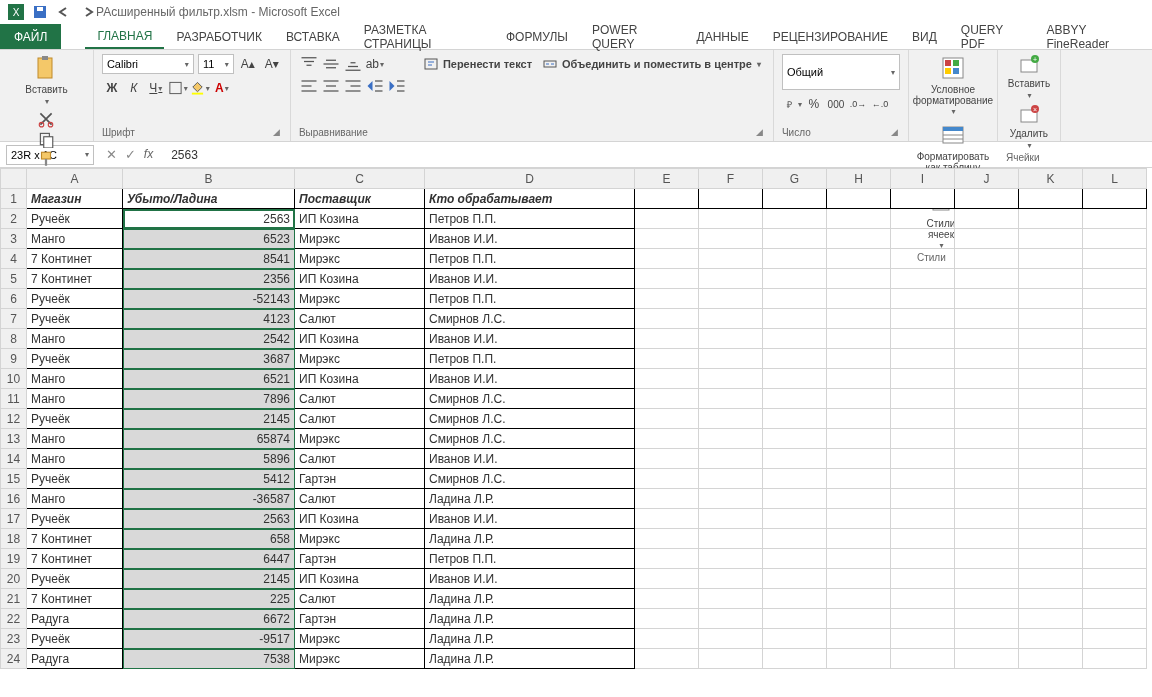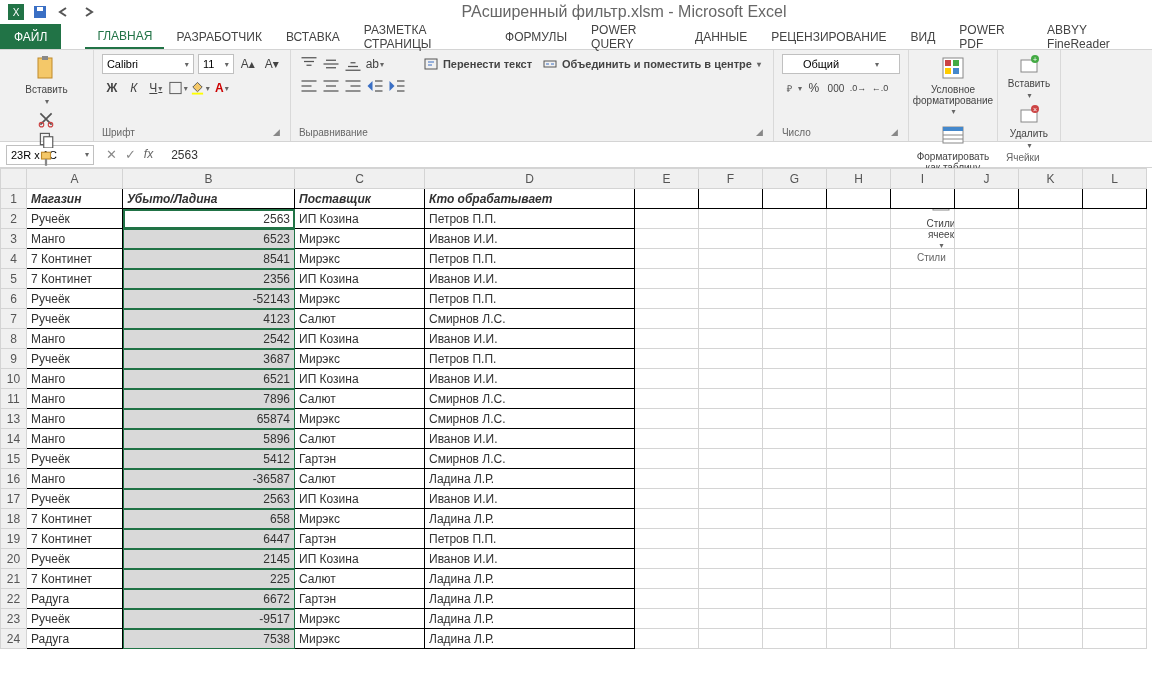--- a/index.html
+++ b/index.html
@@ -2,21 +2,21 @@
 <html><head>
 <meta charset="utf-8">
 <style>
 * { box-sizing: border-box; margin: 0; padding: 0; font-family: "Segoe UI", Tahoma, sans-serif; }
 html, body { width: 1152px; height: 697px; overflow: hidden; background: #fff; }
 
 
 .titlebar { height: 24px; background: #fff; display: flex; align-items: center; font-size: 11px; color: #444; }
 .titlebar .qat { display: flex; align-items: center; gap: 8px; padding-left: 8px; }
 .titlebar .qat .ico { width: 16px; height: 16px; display: inline-flex; align-items: center; justify-content: center; }
-.titlebar .title { flex: 1; text-align: center; color: #666; font-size: 16px; }
+.titlebar .title { flex: 1; text-align: left; color: #666; font-size: 12px; }
 
 
 .ribbon-tabs { height: 26px; background: #fff; display: flex; align-items: stretch; border-bottom: 1px solid #d4d4d4; font-size: 12px; gap: 24px; }
 .ribbon-tabs .file-tab { background: #217346; color: #fff; padding: 0 14px; display: flex; align-items: center; font-weight: 400; }
 .ribbon-tabs .tab { padding: 0 12px; display: flex; align-items: center; color: #444; cursor: pointer; }
 .ribbon-tabs .tab.active { color: #217346; border-bottom: 2px solid #217346; }
 
 
 .ribbon { height: 92px; background: #f1f1f1; border-bottom: 1px solid #d4d4d4; display: flex; }
 .group { border-right: 1px solid #d9d9d9; padding: 4px 8px 2px 8px; display: flex; flex-direction: column; justify-content: space-between; position: relative; }
@@ -44,21 +44,21 @@
 
 
 .align-rows { display: flex; flex-direction: column; gap: 2px; }
 .align-row { display: flex; gap: 2px; }
 .wrap-merge { display: flex; flex-direction: row; gap: 2px; margin-left: 8px; font-weight: bold; }
 .wm-btn { height: 20px; display: flex; align-items: center; gap: 4px; font-size: 11px; color: #444; padding: 0 4px; white-space: nowrap; }
 .wm-btn .ico { width: 16px; height: 16px; }
 
 
 .num-col { display: flex; flex-direction: column; gap: 2px; }
-.num-combo { width: 118px; height: 20px; border: 1px solid #c0c0c0; background: #fff; font-size: 11px; padding: 0 20px; display: flex; align-items: center; justify-content: space-between; }
+.num-combo { width: 118px; height: 36px; border: 1px solid #c0c0c0; background: #fff; font-size: 11px; padding: 0 4px; display: flex; align-items: center; justify-content: space-between; }
 .num-btns { display: flex; gap: 2px; }
 
 
 .styles-row { display: flex; gap: 8px; }
 .style-btn { display: flex; flex-direction: column; align-items: center; gap: 2px; font-size: 10px; color: #444; width: 72px; text-align: center; line-height: 1.1; }
 .style-btn .ico { width: 28px; height: 28px; }
 
 
 .cells-row { display: flex; gap: 6px; }
 .cell-btn { display: flex; flex-direction: column; align-items: center; gap: 2px; font-size: 10px; color: #444; width: 46px; }
@@ -138,21 +138,21 @@
   <div id="tabs-host" style="display: flex;">
       <div class="tab active">ГЛАВНАЯ</div>
       <div class="tab">РАЗРАБОТЧИК</div>
       <div class="tab">ВСТАВКА</div>
       <div class="tab">РАЗМЕТКА СТРАНИЦЫ</div>
       <div class="tab">ФОРМУЛЫ</div>
       <div class="tab">POWER QUERY</div>
       <div class="tab">ДАННЫЕ</div>
       <div class="tab">РЕЦЕНЗИРОВАНИЕ</div>
       <div class="tab">ВИД</div>
-      <div class="tab">POWER PDF</div>
+      <div class="tab">QUERY PDF</div>
       <div class="tab">ABBYY FineReader</div>
     </div>
 </div>
 
 <div class="ribbon">
 
   <div class="group">
     <div class="content clip-row">
       <div class="big-btn">
         <span class="ico"><svg class="i" viewBox="0 0 28 28">
@@ -607,20 +607,35 @@
           <td></td>
           <td></td>
           <td></td>
           <td></td>
           <td></td>
           <td></td>
           <td></td>
           <td></td>
         </tr>
         <tr class="drow">
+          <th class="rh-sel">12</th>
+          <td class="bb colA-cell">Ручеёк</td>
+          <td class="bb colB-cell sel">2145</td>
+          <td class="bb colC-cell">Салют</td>
+          <td class="bb colD-cell">Смирнов Л.С.</td>
+          <td></td>
+          <td></td>
+          <td></td>
+          <td></td>
+          <td></td>
+          <td></td>
+          <td></td>
+          <td></td>
+        </tr>
+        <tr class="drow">
           <th class="rh-sel">13</th>
           <td class="bb colA-cell">Манго</td>
           <td class="bb colB-cell sel">65874</td>
           <td class="bb colC-cell">Мирэкс</td>
           <td class="bb colD-cell">Смирнов Л.С.</td>
           <td></td>
           <td></td>
           <td></td>
           <td></td>
           <td></td>

